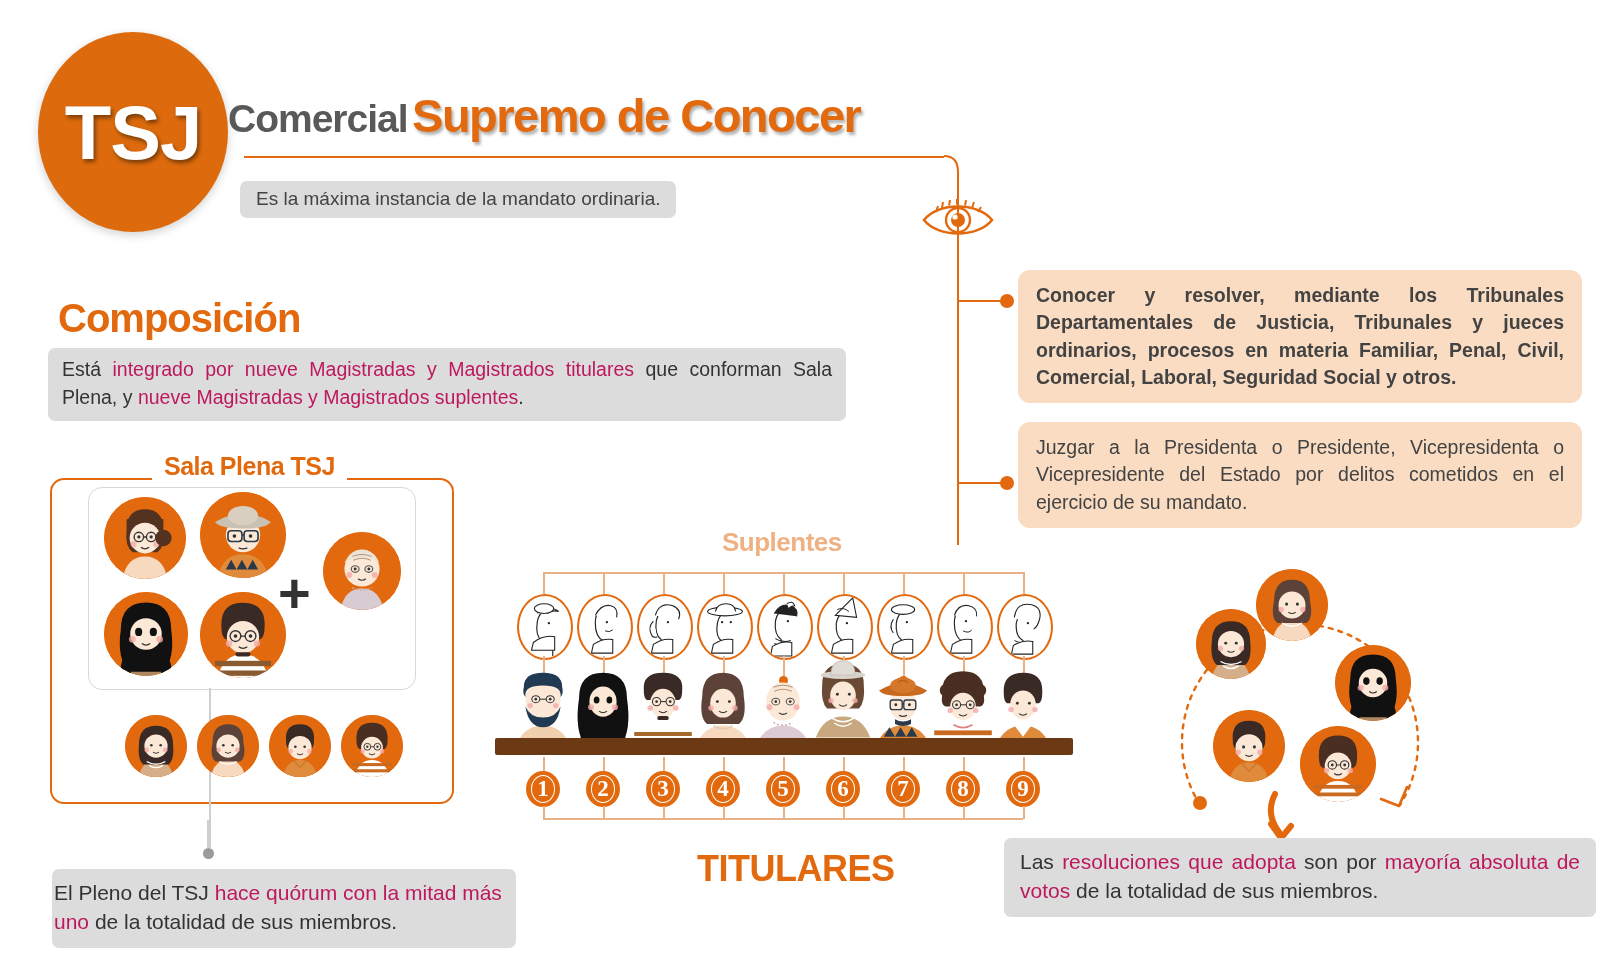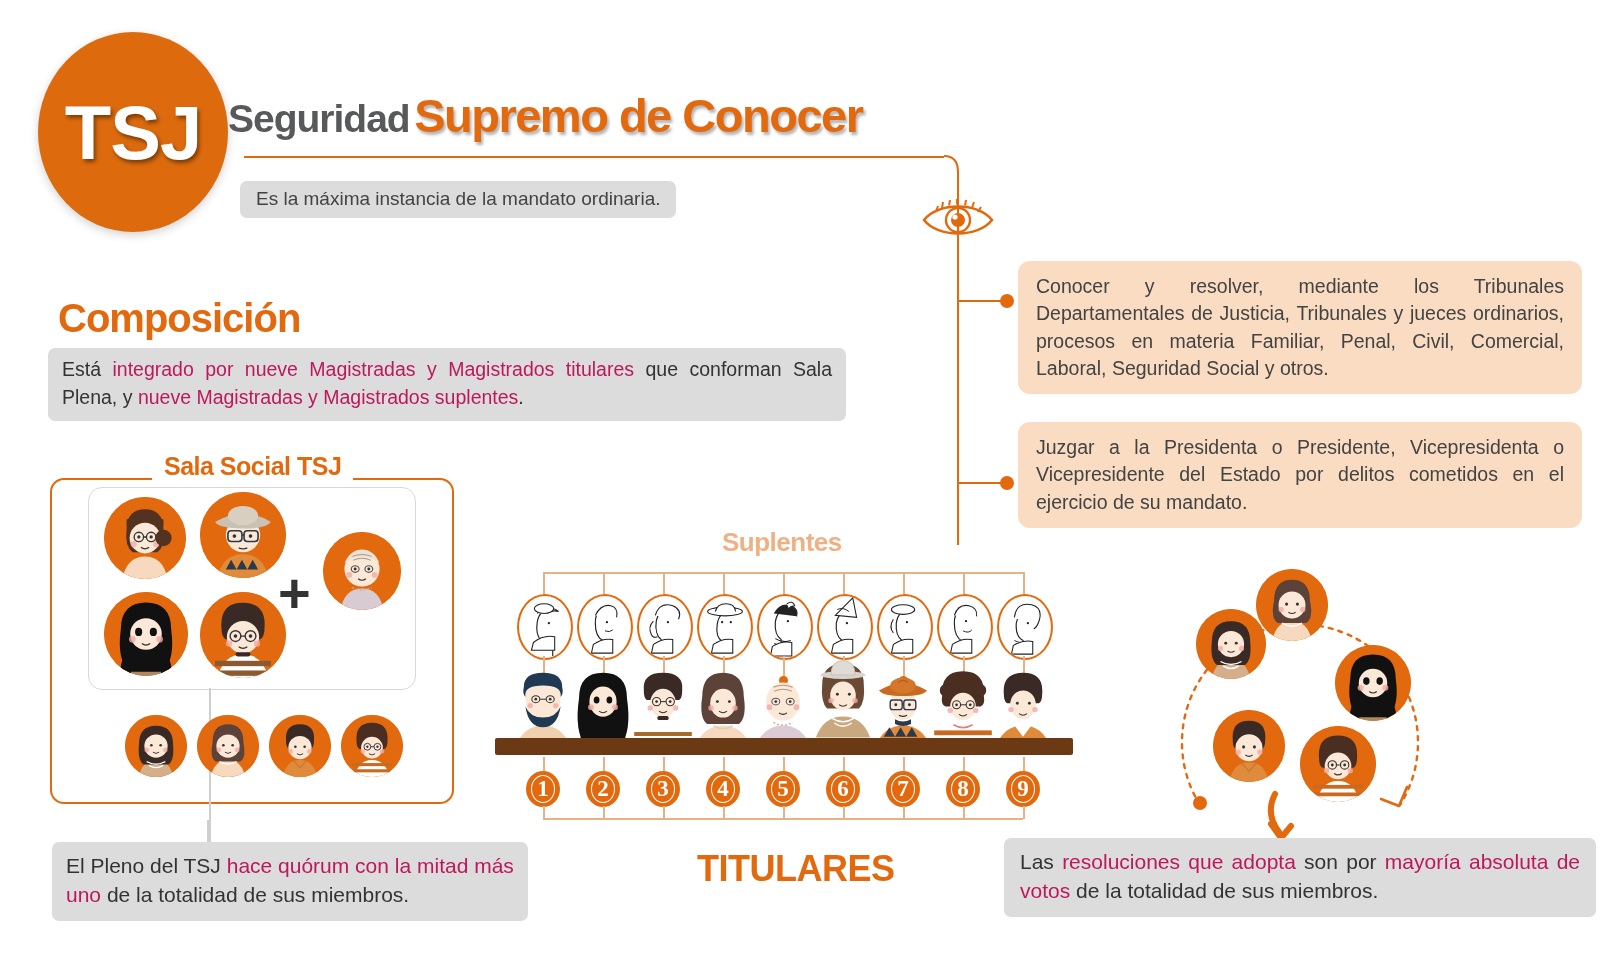--- a/index.html
+++ b/index.html
@@ -57,21 +57,21 @@
   #atrib-title{
     left:1008px;top:200px;
     font-size:34px;font-weight:bold;color:#58595B;
     letter-spacing:-1px;
   }
   .atrib-card{
     background:#F9DCC2;border-radius:12px;
     color:#434343;font-size:19.5px;line-height:1.40;
     padding:12px 18px;text-align:justify;
   }
-  #atrib-1{left:1018px;top:261px;width:528px;}
+  #atrib-1{left:1018px;top:270px;width:528px;font-weight:bold;}
   #atrib-2{left:1018px;top:422px;width:528px;}
 
   
   #comp-title{
     left:58px;top:296px;
     font-size:40px;font-weight:bold;color:#E2690D;letter-spacing:-1px;
   }
   #comp-chip{
     left:48px;top:348px;width:770px;
     background:#DCDCDC;border-radius:7px;
@@ -98,23 +98,23 @@
   .plus{
     left:278px;top:560px;font-size:56px;font-weight:bold;color:#333;
   }
 
   
   .av{border-radius:50%;overflow:hidden;background:#E2690D;}
   .av svg{display:block;width:100%;height:100%;}
 
   
   #quorum-chip{
-    left:52px;top:842px;width:448px;
+    left:52px;top:869px;width:448px;
     background:#DCDCDC;border-radius:7px;
-    padding:9px 14px 11px 14px;
+    padding:9px 14px 11px 2px;
     font-size:21px;color:#333;line-height:1.40;
   }
   #quorum-dot{left:203px;top:848px;width:11px;height:11px;background:#9b9b9b;border-radius:50%;}
 
   
   #suplentes-label{
     left:722px;top:527px;
     font-size:26px;font-weight:bold;color:#EFB183;letter-spacing:-.5px;
   }
   .thin-h{background:#E8B085;height:1.5px;}
@@ -152,21 +152,21 @@
 </head>
 <body>
 
 <div class="canvas">
 
   <div class="abs" id="tsj-badge">
     <span>TSJ</span>
   </div>
 
   <div class="abs" id="header-title">
-    <span class="t1">Seguridad</span>
+    <span class="t1">Comercial</span>
     <span class="t2">Supremo de Conocer</span>
   </div>
 
   <div class="abs line-h" style="left:244px;top:156px;width:700px;"></div>
   <svg class="abs" style="left:930px;top:150px;width:40px;height:60px;">
     <path d="M 14 6 Q 28 6 28 22 L 28 60" stroke="#E2690D" stroke-width="2" fill="none"></path>
   </svg>
   <div class="abs line-v" style="left:957px;top:205px;height:340px;"></div>
 
   <div class="abs" id="subtitle-chip">
@@ -197,21 +197,21 @@
   <div class="abs line-h" style="left:957px;top:482px;width:52px;"></div>
   <div class="abs dot" style="left:1000px;top:476px;width:14px;height:14px;"></div>
   <div class="abs atrib-card" id="atrib-2">Juzgar a la Presidenta o Presidente, Vicepresidenta o Vicepresidente del Estado por delitos cometidos en el ejercicio de su mandato.</div>
 
   <div class="abs" id="comp-title">Composición</div>
   <div class="abs" id="comp-chip">
     <span>Está </span><span class="ob">integrado por nueve Magistradas y Magistrados titulares</span><span> que conforman Sala Plena, y </span><span class="ob">nueve Magistradas y Magistrados suplentes</span><span>.</span>
   </div>
 
   <div class="abs" id="sala-box"></div>
-  <div class="abs" id="sala-label">Sala Social TSJ</div>
+  <div class="abs" id="sala-label">Sala Plena TSJ</div>
   <div class="abs" id="sala-inner"></div>
   <div class="abs" id="sala-divider"></div>
 
   <div class="abs av" style="left:104px;top:497px;width:82px;height:82px;">
     <svg viewBox="0 0 80 80">
         <circle cx="40" cy="40" r="40" fill="#E2690D"></circle>
         <path d="M18 80 q4-22 22-22 t22 22z" fill="#F6D9BE"></path>
         <path d="M22 32 q0-20 18-20 t18 20 q2 16-6 22 l-24 0 q-8-6-6-22z" fill="#53331F"></path>
         <circle cx="40" cy="40" r="15" fill="#FCE8D6"></circle>
         <circle cx="34" cy="39" r="4.6" fill="none" stroke="#333" stroke-width="1.3"></circle>

